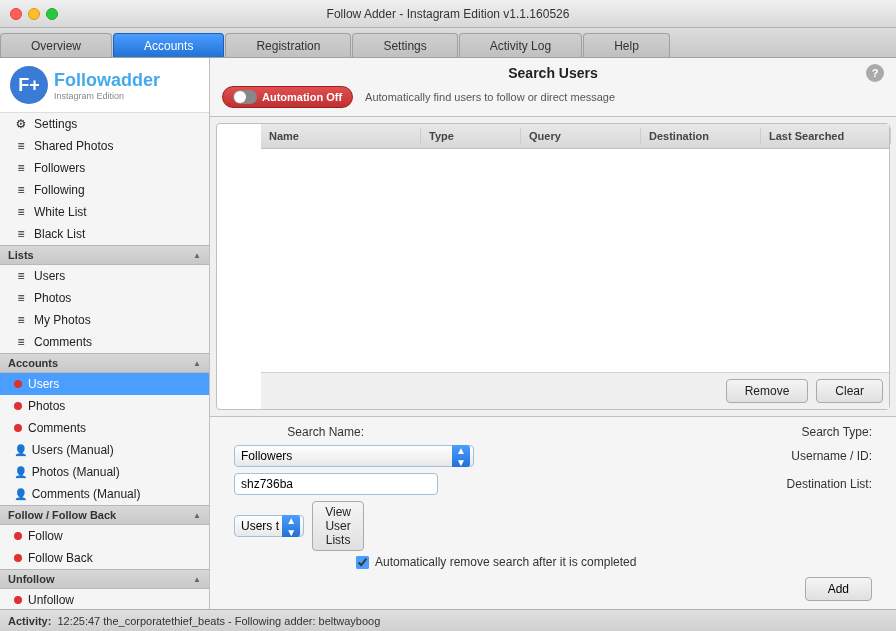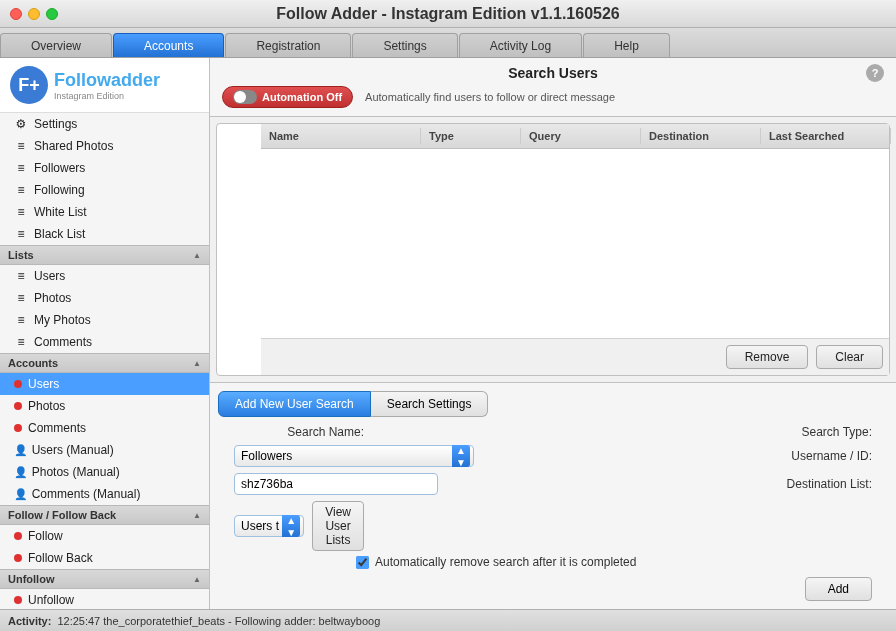--- a/index.html
+++ b/index.html
@@ -16,23 +16,23 @@
     .title-bar {
       height: 28px;
       background: linear-gradient(to bottom, #f0f0f0, #d8d8d8);
       border-bottom: 1px solid #b0b0b0;
       display: flex;
       align-items: center;
       justify-content: center;
       position: relative;
     }
     .title-bar-title {
-      font-size: 16px;
+      font-size: 12px;
       color: #333;
-      font-weight: 700;
+      font-weight: 400;
     }
     .traffic-lights {
       position: absolute;
       left: 10px;
       display: flex;
       gap: 6px;
       align-items: center;
     }
     .traffic-light {
       width: 12px;
@@ -601,24 +601,20 @@
         <div class="th">Remove</div>
       </div>
       <div class="table-body"></div>
       <div class="table-buttons">
         <button class="btn-gray">Remove</button>
         <button class="btn-gray">Clear</button>
       </div>
     </div>
 
     <div class="bottom-form">
-      <div class="form-tab-row">
-        <div class="form-tab active">Add New User Search</div>
-        <div class="form-tab">Search Settings</div>
-      </div>
 
       <div class="form-grid">
 
         <label class="form-label">Search Name:</label>
 
         <label class="form-label">Search Type:</label>
         <div class="form-select-wrap">
           <select class="form-select">
             <option>Followers</option>
             <option>Following</option>

